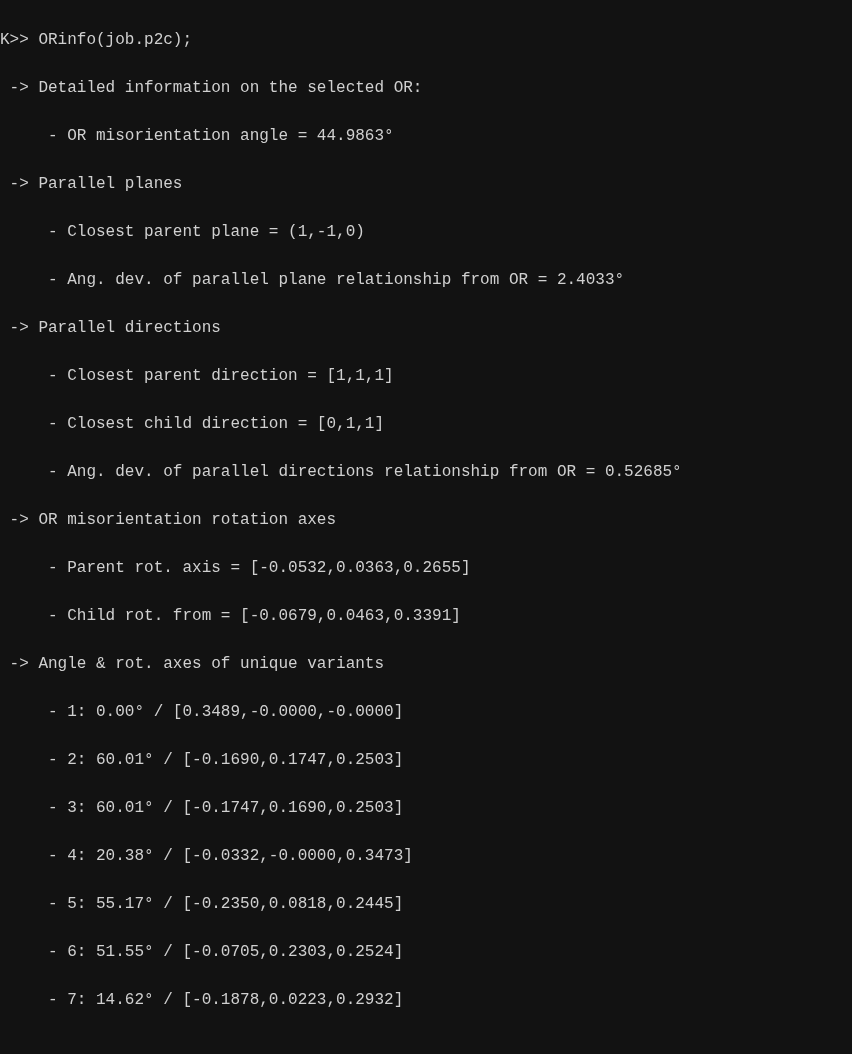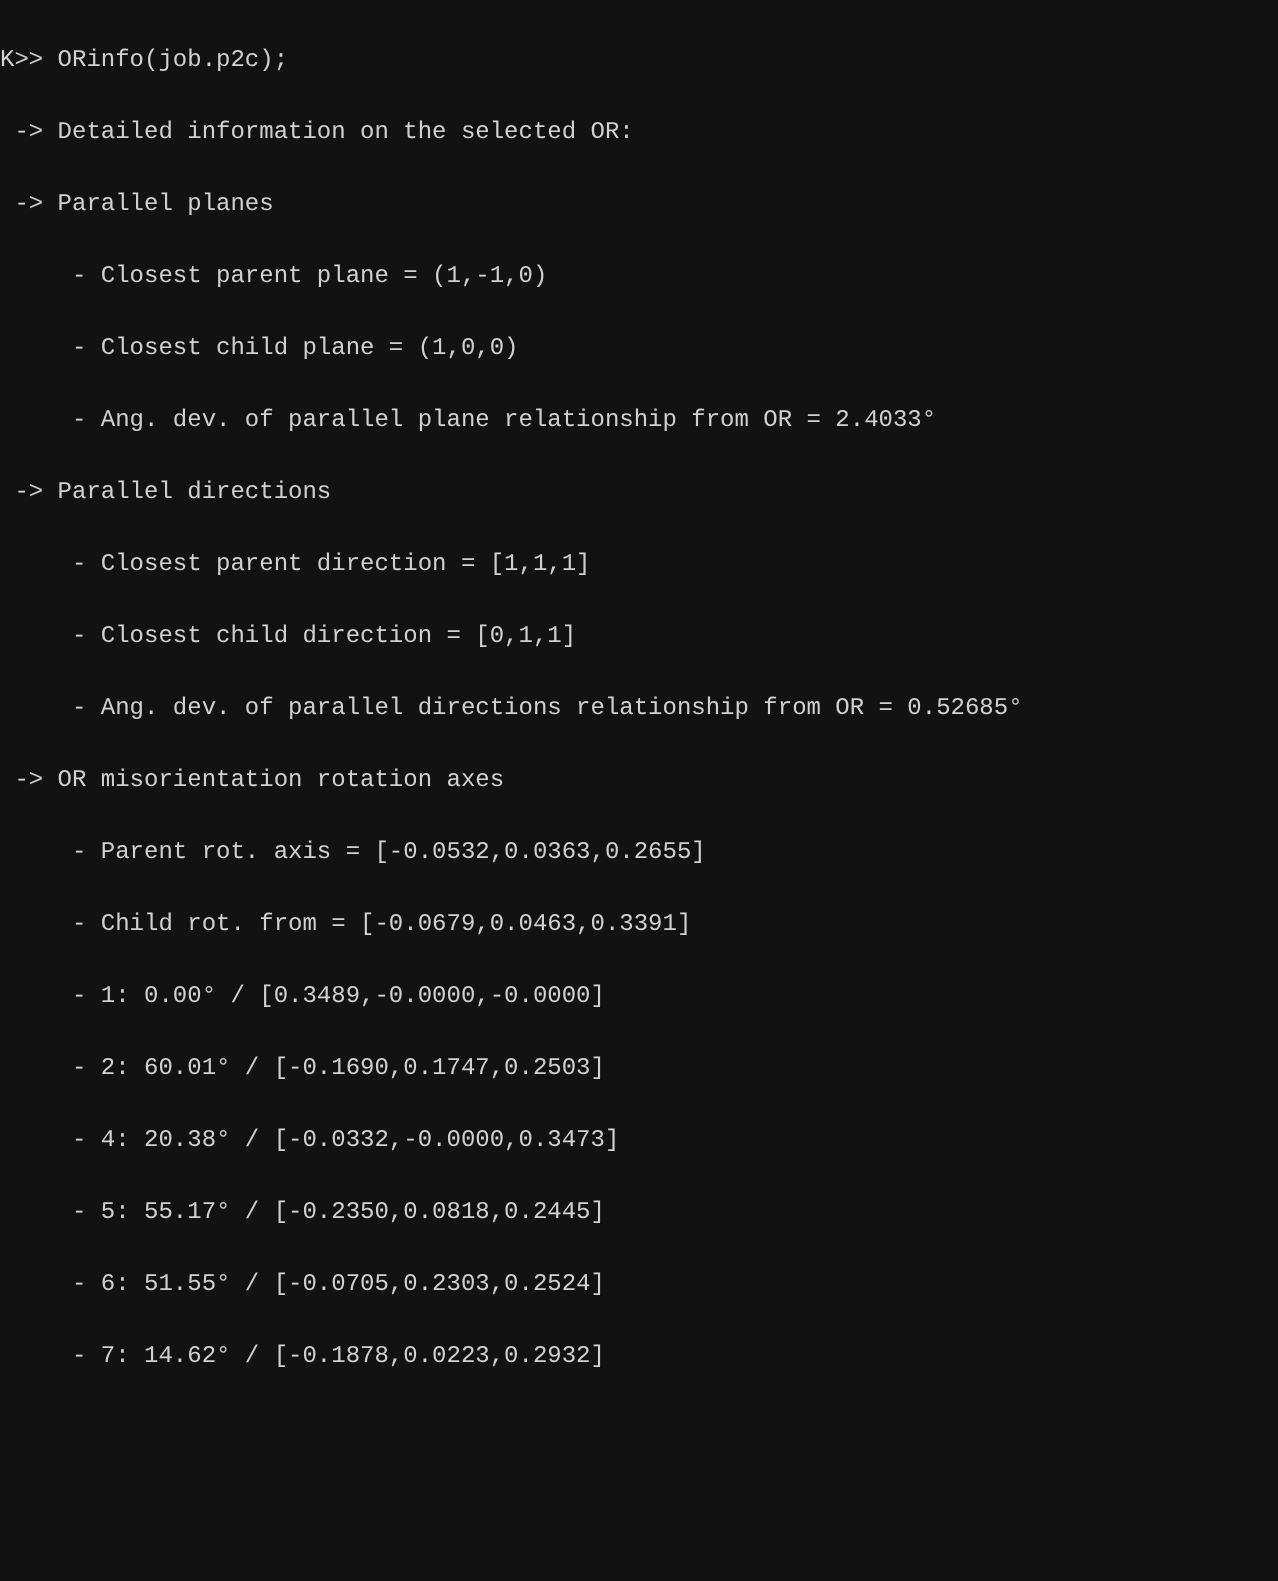--- a/index.html
+++ b/index.html
@@ -21,33 +21,35 @@
   .line {
     display: block;
   }
 </style>
 </head>
 <body>
 
 <div class="terminal">
 <span class="line"><span>K&gt;&gt; </span><span>ORinfo(job.p2c);</span></span>
 <span class="line"> -&gt; Detailed information on the selected OR:</span>
+<span class="line">     - OR misorientation angle = 44.9863°</span>
 <span class="line"> -&gt; Parallel planes</span>
 <span class="line">     - Closest parent plane = (1,-1,0)</span>
-<span class="line">     - Closest child plane = (1,0,0)</span>
 <span class="line">     - Ang. dev. of parallel plane relationship from OR = 2.4033°</span>
 <span class="line"> -&gt; Parallel directions</span>
 <span class="line">     - Closest parent direction = [1,1,1]</span>
 <span class="line">     - Closest child direction = [0,1,1]</span>
 <span class="line">     - Ang. dev. of parallel directions relationship from OR = 0.52685°</span>
 <span class="line"> -&gt; OR misorientation rotation axes</span>
 <span class="line">     - Parent rot. axis = [-0.0532,0.0363,0.2655]</span>
 <span class="line">     - Child rot. from = [-0.0679,0.0463,0.3391]</span>
+<span class="line"> -&gt; Angle &amp; rot. axes of unique variants</span>
 <span class="line">     - 1: 0.00° / [0.3489,-0.0000,-0.0000]</span>
 <span class="line">     - 2: 60.01° / [-0.1690,0.1747,0.2503]</span>
+<span class="line">     - 3: 60.01° / [-0.1747,0.1690,0.2503]</span>
 <span class="line">     - 4: 20.38° / [-0.0332,-0.0000,0.3473]</span>
 <span class="line">     - 5: 55.17° / [-0.2350,0.0818,0.2445]</span>
 <span class="line">     - 6: 51.55° / [-0.0705,0.2303,0.2524]</span>
 <span class="line">     - 7: 14.62° / [-0.1878,0.0223,0.2932]</span>
 
 
 
 
 
 

